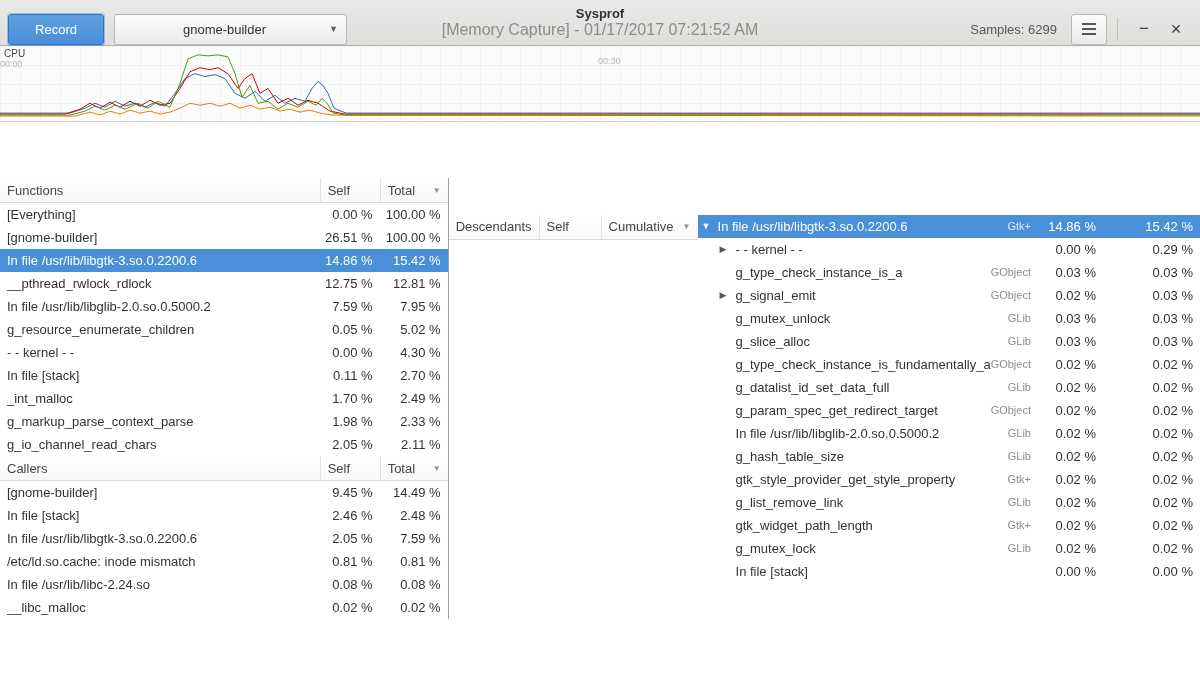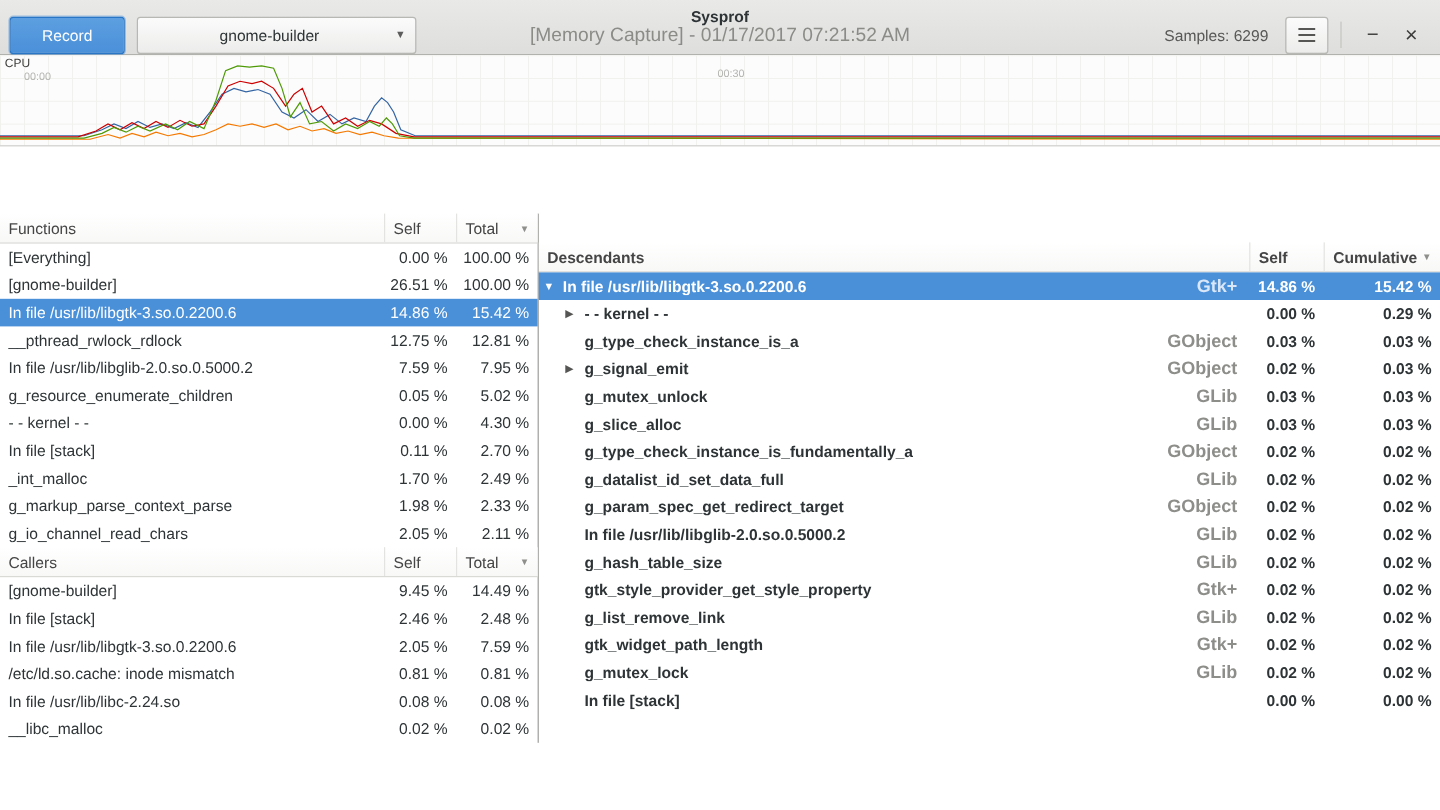--- a/index.html
+++ b/index.html
@@ -45,27 +45,27 @@
     height:76px; position:relative; background:#fcfcfc;
     background-image:
       linear-gradient(#f1f1ee 1px, transparent 1px),
       linear-gradient(90deg, #f1f1ee 1px, transparent 1px);
     background-size:20px 19px;
     border-bottom:1px solid #cfcfcc;
   }
   .graph svg { position:absolute; inset:0; width:100%; height:100%; }
   .cpu-label { position:absolute; top:2px; left:4px; font-size:10px; color:#3f3f3d; }
   .time { position:absolute; font-size:9px; color:#b4b4b1; }
-  .t0 { top:13px; left:20px; }
+  .t0 { top:13px; left:0; }
   .t30 { top:10px; left:598px; }
 
   
   .content { display:flex; height:553px; background:#fff;align-items:center; }
   .left { width:449px; border-right:1px solid #9d9d9a; display:flex; flex-direction:column; }
-  .right { flex:1; display:flex; flex-direction:column;font-weight:bold; }
+  .right { flex:1; display:flex; flex-direction:row; }
 
   .thead {
     display:flex; height:25px; flex:none;
     background:linear-gradient(#ffffff,#f8f8f7);
     border-bottom:1px solid #d9d9d6; color:#454545;
   }
   .thead .col { display:flex; align-items:center; padding:0 7px; overflow:hidden; white-space:nowrap; }
   .thead .col + .col { border-left:1px solid #e3e3e1; }
   .col.grow { flex:1; }
   .col.w-self { width:60px; flex:none; }
@@ -78,21 +78,21 @@
   .row, .drow { display:flex; height:23px; align-items:center; white-space:nowrap; }
   .row .name { flex:1; padding-left:7px; overflow:hidden; }
   .num { text-align:right; padding-right:7px; flex:none; }
   .row .num.self { width:60px; }
   .row .num.total { width:68px; }
   .row.selected, .drow.selected { background:#4a90d9; color:#fff; }
 
   .drow .dname { flex:1; display:flex; align-items:center; overflow:hidden; }
   .drow .expander { width:16px; flex:none; font-size:9px; color:#555553; text-align:left; }
   .drow.selected .expander { color:#fff; }
-  .drow .lib { flex:none; color:#8d8d8a; font-size:15px; padding-right:10px; }
+  .drow .lib { flex:none; color:#8d8d8a; font-size:11px; padding-right:10px; }
   .drow.selected .lib { color:#d9e7f8; }
   .drow .num.self { width:62px; }
   .drow .num.cum { width:97px; }
   .pad0 { padding-left:4px; }
   .pad1 { padding-left:22px; }
 </style>
 </head>
 <body>
 
 <div class="headerbar">

